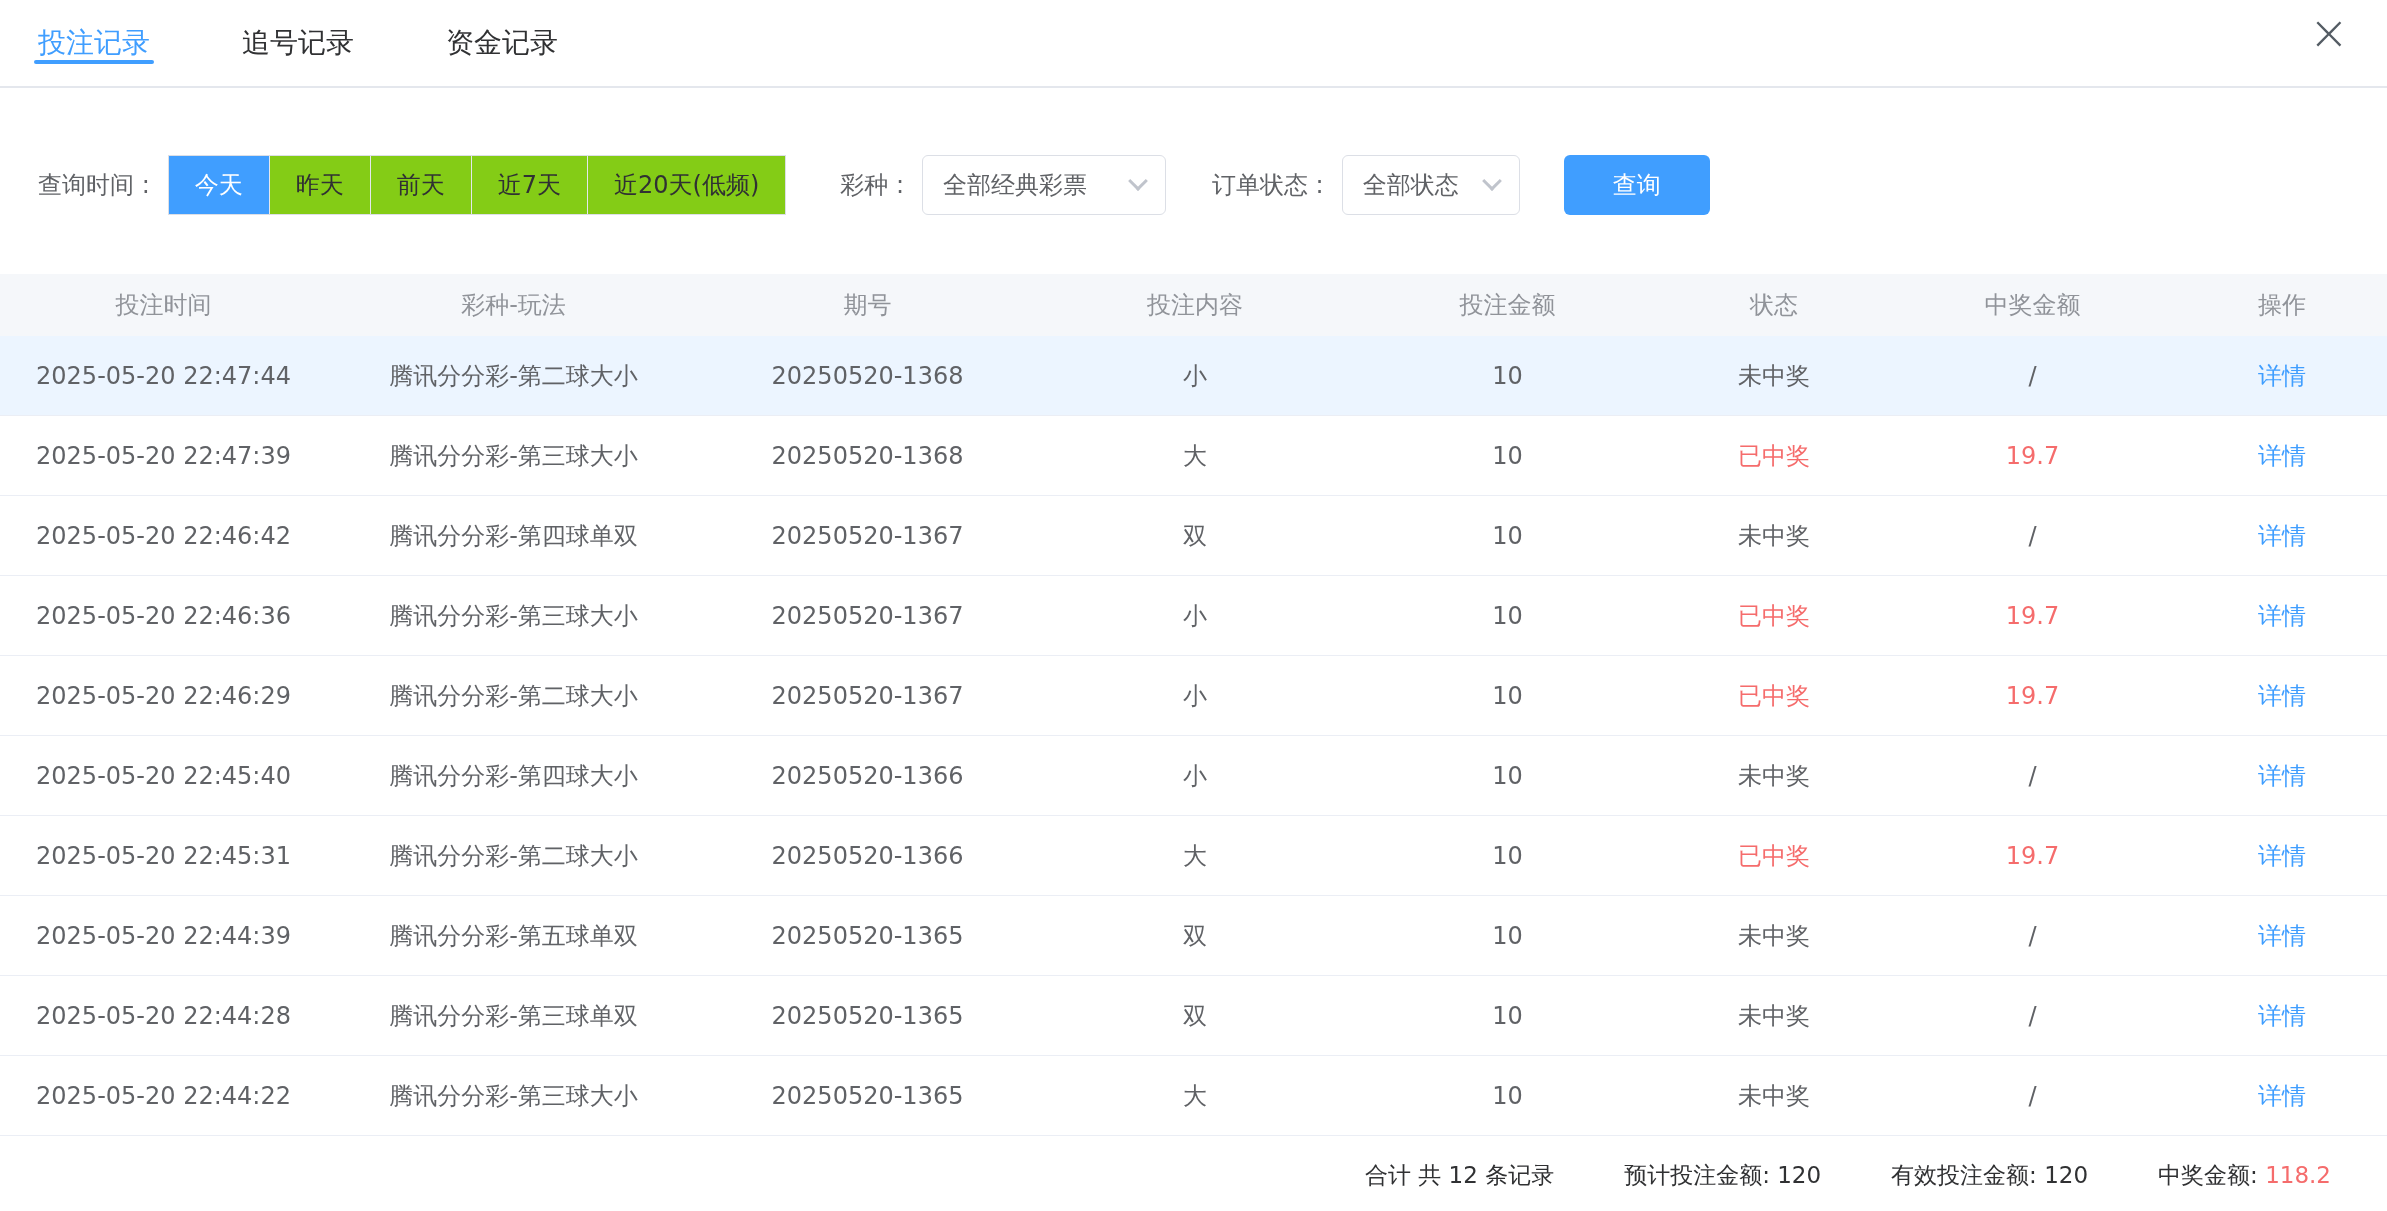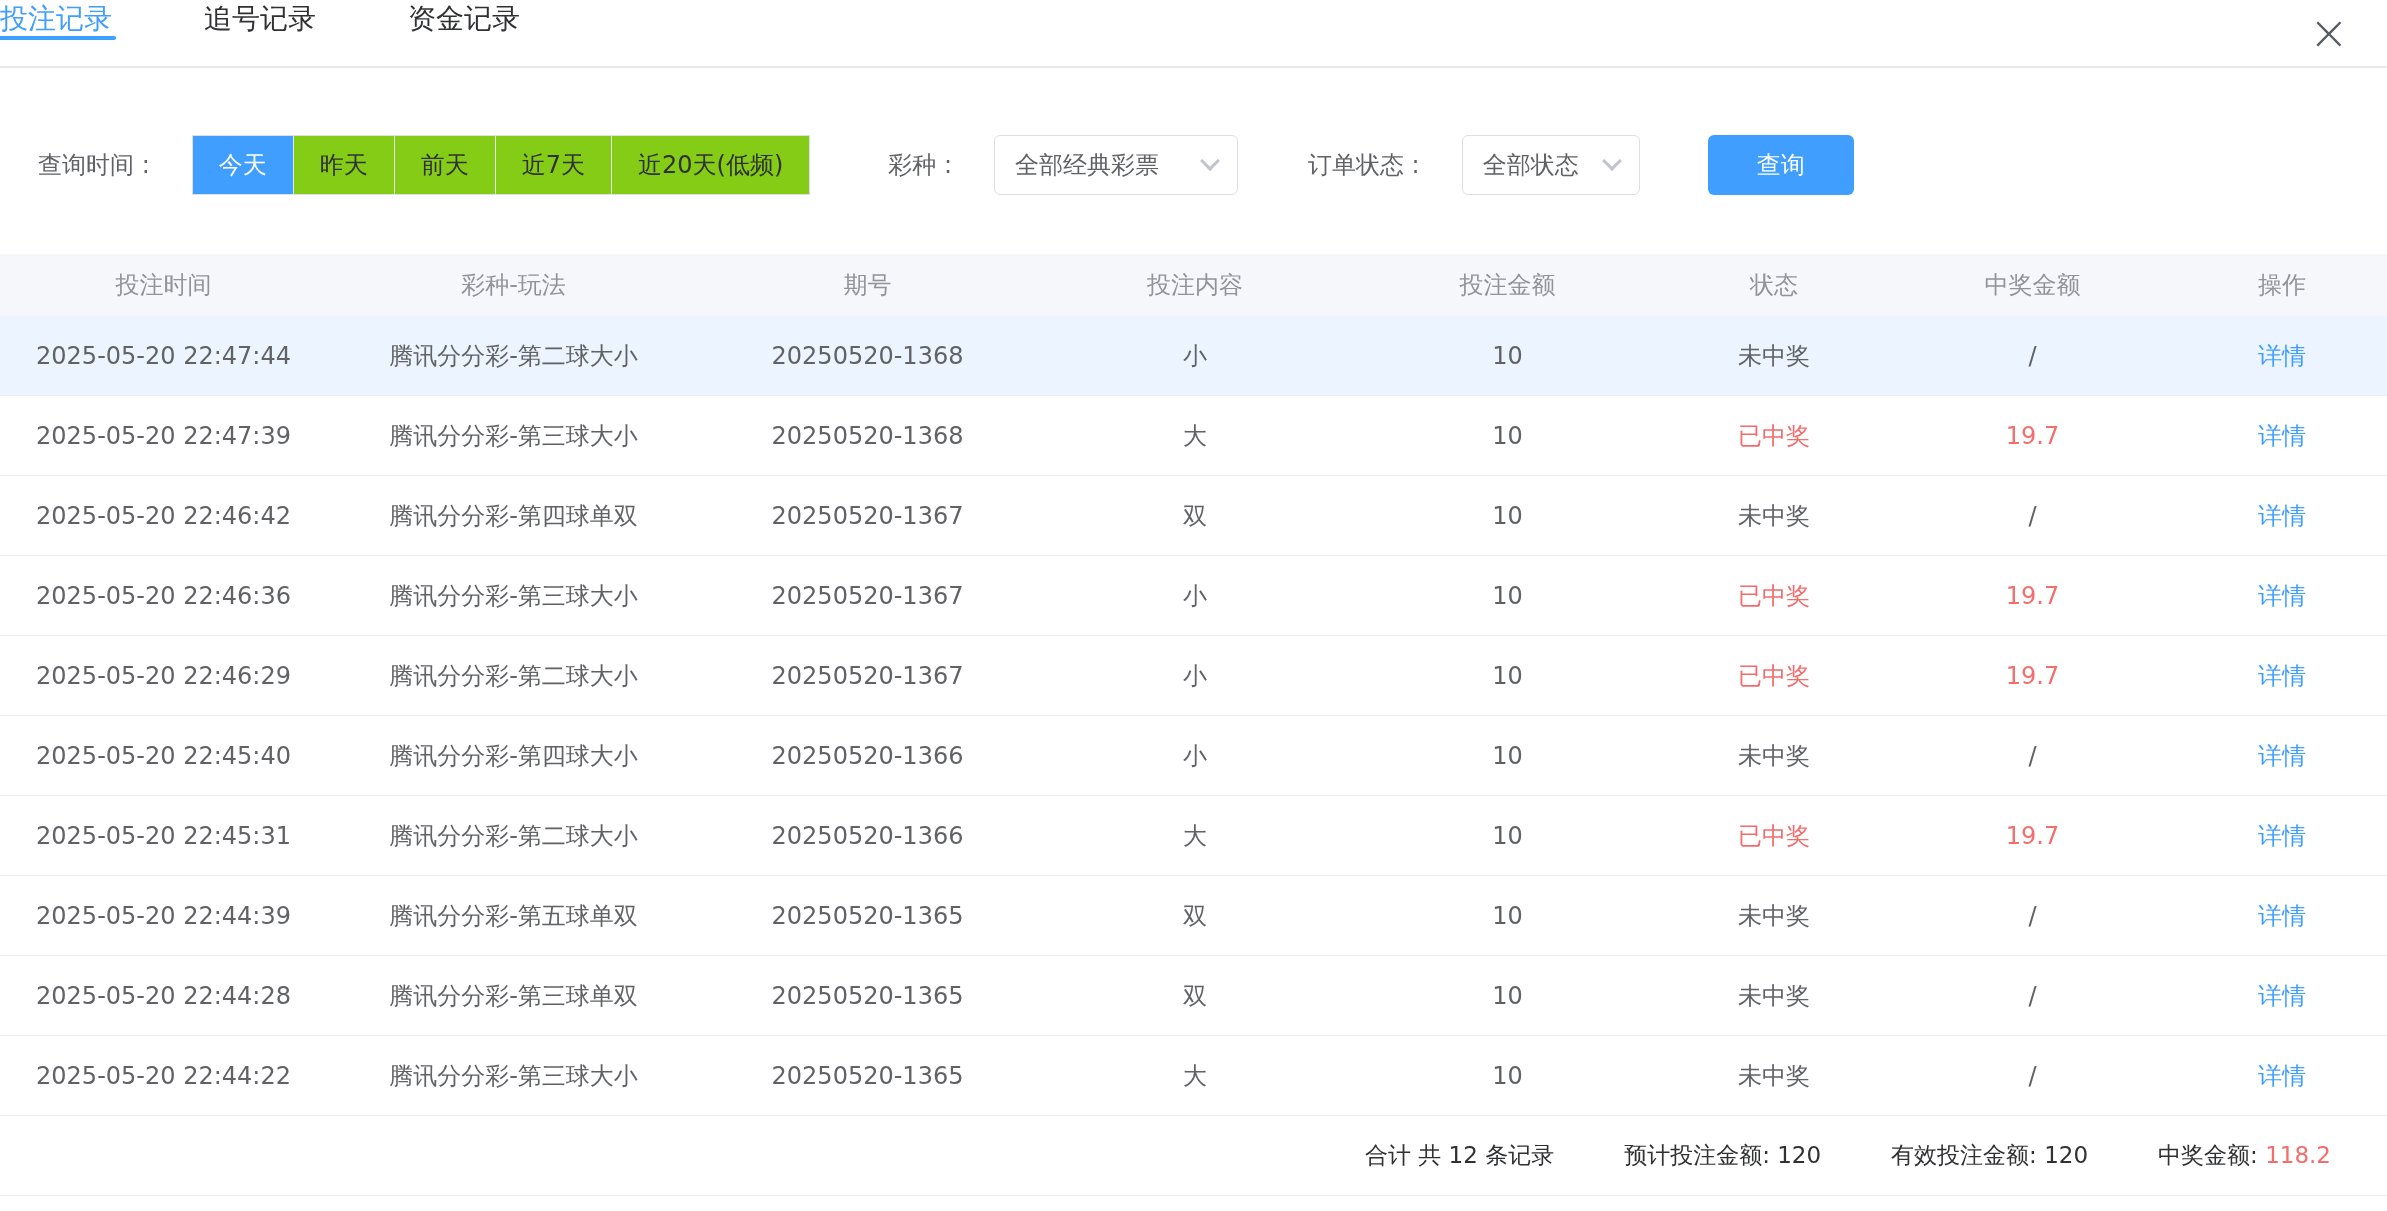--- a/index.html
+++ b/index.html
@@ -7,23 +7,23 @@
   body {
     background:#ffffff;
     font-family:"DejaVu Sans","Liberation Sans",sans-serif;
     color:#606266;
     overflow:hidden;
   }
   .panel { width:2387px; height:1211px; background:#fff; position:relative; }
 
   
   .tabs-bar {
-    position:relative; height:68px;
+    position:relative; height:88px;
     border-bottom:2px solid #e4e7ed;
-    display:flex; align-items:flex-start; 
+    display:flex; align-items:center; padding-left:38px;
   }
   .tabs { display:flex; }
   .tab {
     font-size:28px; color:#303133;
     margin-right:92px; display:flex; align-items:center;
     position:relative; cursor:pointer; white-space:nowrap;
   }
   .tab.active { color:#409EFF; }
   .tab.active::after {
     content:''; position:absolute; bottom:-2px; left:-4px; right:-4px;
@@ -31,21 +31,21 @@
   }
   .close-btn {
     position:absolute; right:38px; top:0px;
     font-size:48px; line-height:64px; color:#545c64;
     cursor:pointer; font-weight:300;
   }
 
   
   .filter-row {
     display:flex; align-items:center;
-    margin:66px 0 0 38px; height:62px;gap:24px;
+    margin:66px 0 0 38px; height:62px;
   }
   .filter-label { font-size:24px; color:#606266; white-space:nowrap; }
   .time-group {
     display:flex; border:1px solid #dcdfe6; border-radius:0;
     overflow:hidden; margin-left:18px; height:60px; background:#fff;
   }
   .time-btn {
     padding:0 26px; display:flex; align-items:center;
     font-size:24px; color:#303133; background:#84cc16;
     border-left:1px solid #e4e7ed; cursor:pointer; white-space:nowrap;

